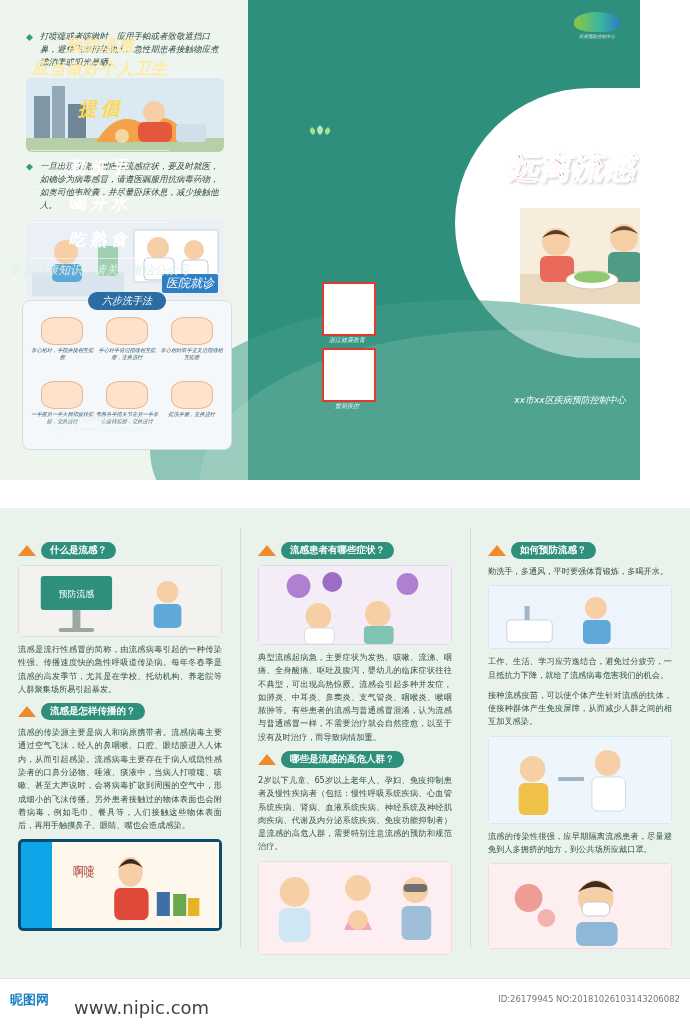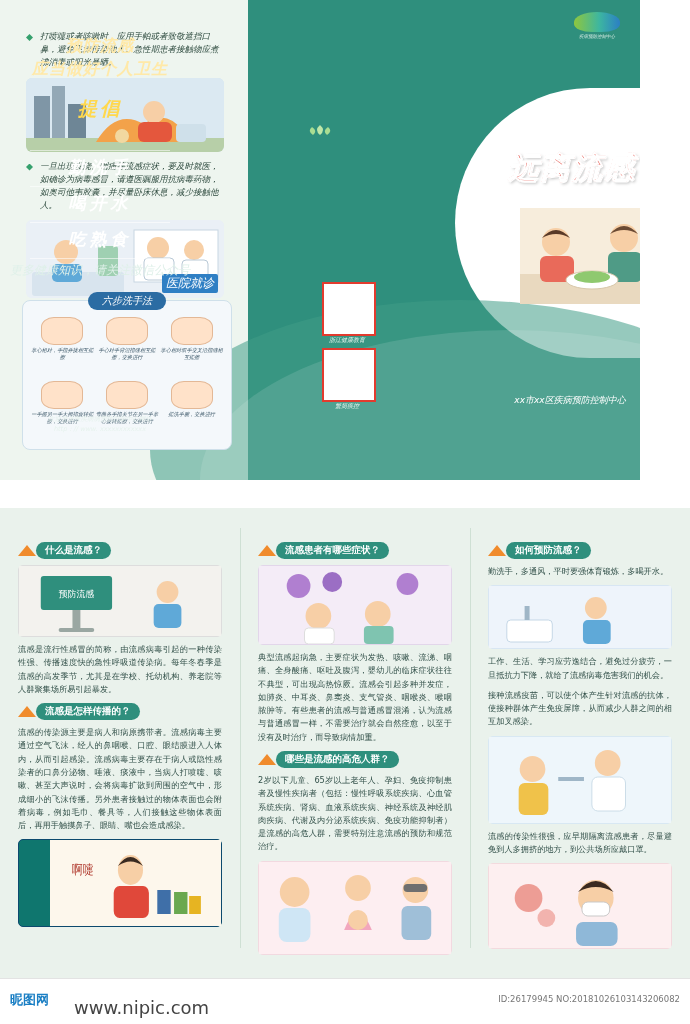--- a/index.html
+++ b/index.html
@@ -58,27 +58,27 @@
   .divider{position:absolute;left:0;top:480px;width:690px;height:28px;background:#ffffff;}
 
   
   .bottom{position:absolute;left:0;top:508px;width:690px;height:470px;background:#eaf2ec;}
   .bcol{position:absolute;top:0;height:470px;}
   .c1{left:0;width:240px;}
   .c2{left:240px;width:230px;}
   .c3{left:470px;width:220px;font-family:Liberation Mono, monospace;}
   .sep{position:absolute;top:20px;width:1px;height:420px;background:#cfe0d4;}
 
-  .sec-head{display:flex;align-items:center;margin:0 0 6px 0;}
+  .sec-head{display:flex;align-items:center;gap:5px;margin:0 0 6px 0;}
   .tri{width:0;height:0;border-left:9px solid transparent;border-right:9px solid transparent;border-bottom:11px solid #f08b2c;}
   .sec-pill{background:#2f8f7d;color:#fff;font-size:9.5px;font-weight:bold;padding:2px 9px;border-radius:9px;white-space:nowrap;}
   .para{font-size:8.2px;line-height:1.62;color:#33514a;text-align:justify;margin:0 0 7px 0;}
   .pic{border-radius:5px;margin:6px 0;}
   .pic-a{height:70px;background:#f2f2ee;border:1px solid #ddd;position:relative;}
-  .pic-b{height:86px;background:#0f766e;border:1px solid #0c4a6e;padding-left:31px;}
+  .pic-b{height:86px;background:#0ea5e9;border:3px solid #0c4a6e;padding-left:31px;}
   .pic-c{height:78px;background:#f4ecf7;border:1px solid #e2d6ea;}
   .pic-d{height:92px;background:#fdeef1;border:1px solid #f2d9e0;}
   .pic-e{height:62px;background:#eef4fb;border:1px solid #d8e6f3;}
   .pic-f{height:86px;background:#eef6fb;border:1px solid #d8e8f3;}
   .pic-g{height:84px;background:#fdeff0;border:1px solid #f3dade;}
   .inner-pad{position:absolute;left:18px;right:18px;top:34px;}
 
   
   .footer{position:absolute;left:0;top:978px;width:690px;height:46px;background:#ffffff;border-top:1px solid #e3e3e3;}
   .f-logo{position:absolute;left:10px;top:12px;font-size:13px;font-weight:bold;color:#1b7fc4;}

